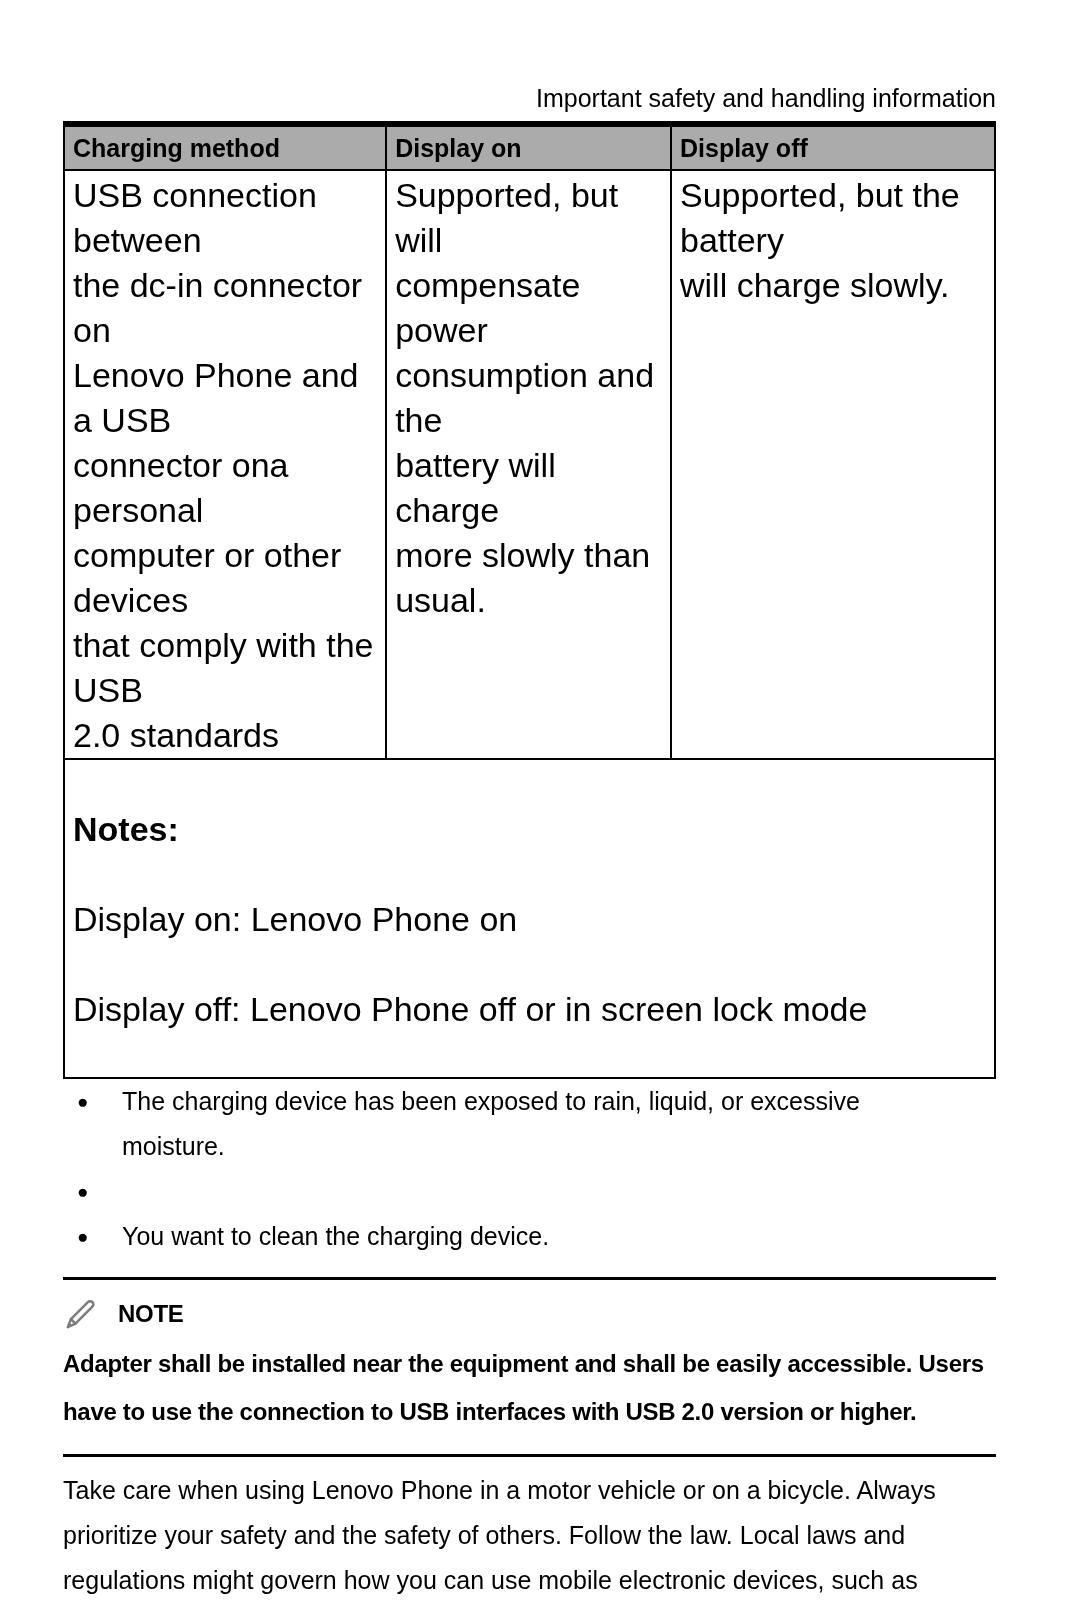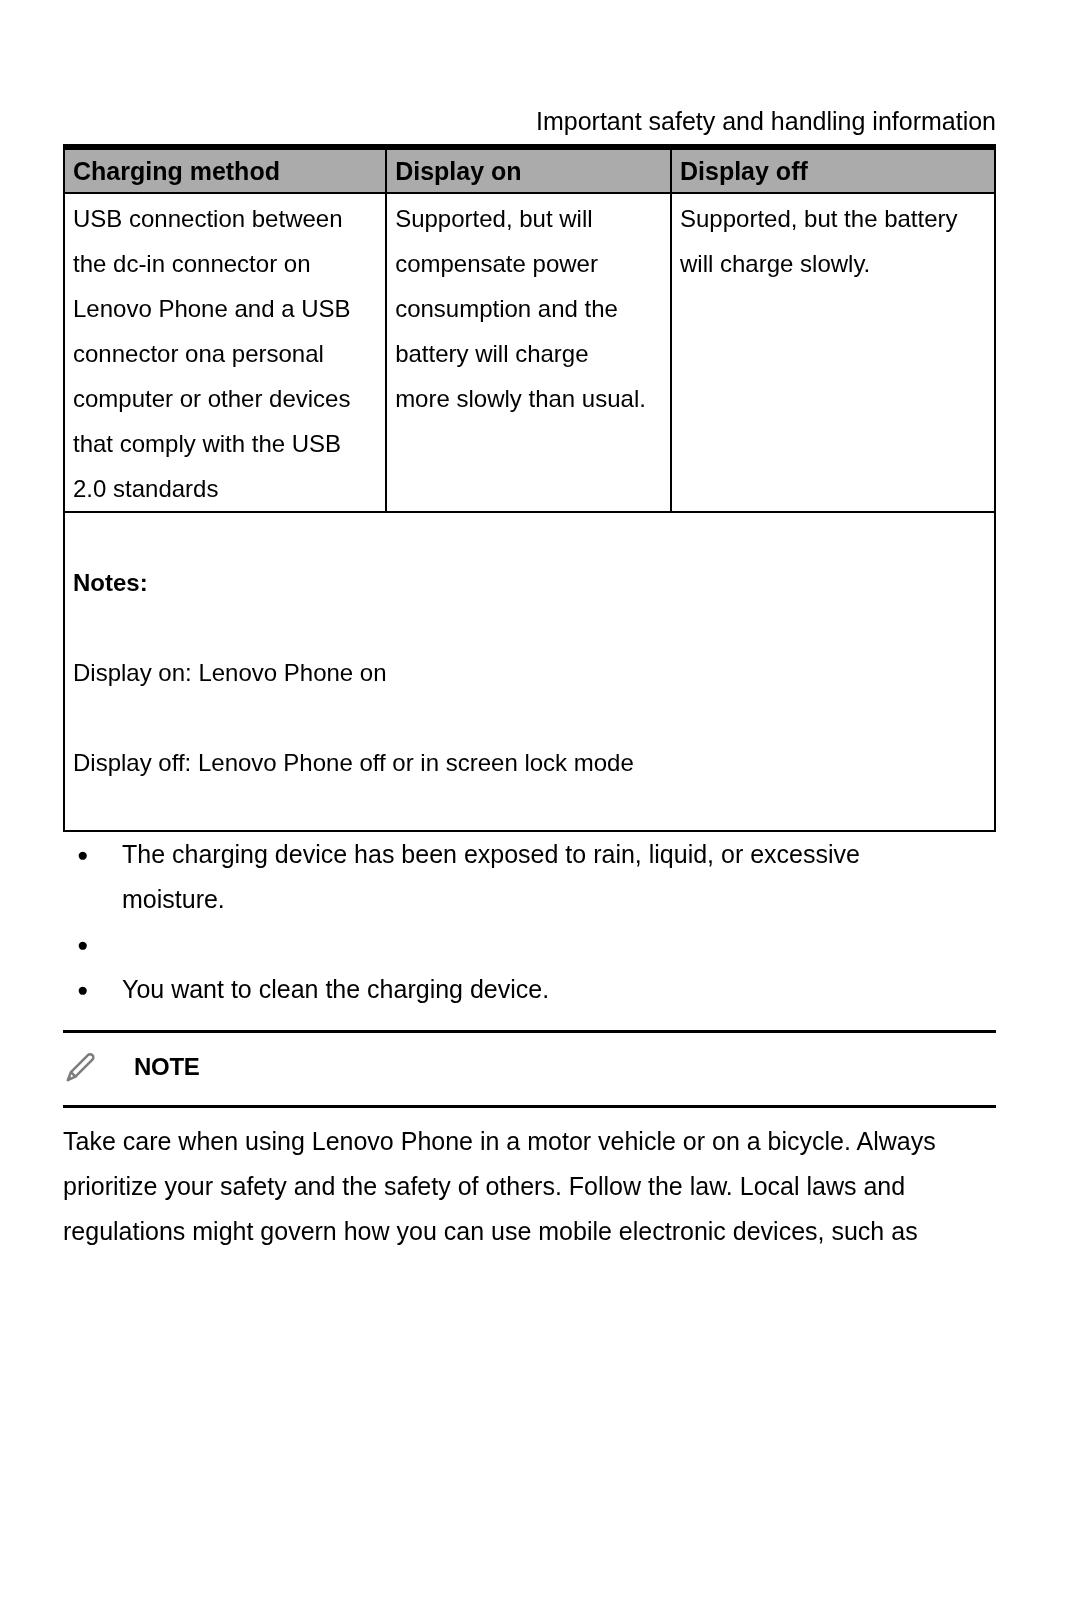--- a/index.html
+++ b/index.html
@@ -4,21 +4,21 @@
 <style>
   * { box-sizing: border-box; }
   html, body { margin: 0; padding: 0; background: #ffffff; }
   .page {
     position: relative;
     width: 1077px;
     height: 1600px;
     background: var(--page-bg, #ffffff);
     color: var(--text, #000000);
     font-family: "Liberation Sans", sans-serif;
-    padding: 107px 81px 0 63px;
+    padding: 84px 81px 0 63px;
     overflow: hidden;
   }
   .header-title {
     text-align: right;
     font-size: 25px;
     line-height: 28px;
     margin: 0 0 9px 0;
   }
   table.charging {
     width: 100%;
@@ -32,21 +32,21 @@
     border: 2px solid #000;
     font-size: 25px;
     font-weight: bold;
     text-align: left;
     vertical-align: middle;
     height: 46px;
     padding: 2px 8px;
   }
   table.charging td {
     border: 2px solid #000;
-    font-size: 24px;
+    font-size: 34px;
     line-height: 45px;
     vertical-align: top;
     text-align: left;
     padding: 2px 8px 0 8px;
     white-space: pre-line;
   }
   td.notes-cell { padding-bottom: 4px; }
   .notes-label { font-weight: bold; line-height: 45px; }
   .notes-line { line-height: 45px; }
   p.body-para {
@@ -69,21 +69,21 @@
     white-space: pre-line;
   }
   hr.rule {
     border: none;
     border-top: 3px solid var(--rule, #000);
     margin: 18px 0 0 0;
   }
   .note-header {
     display: flex;
     align-items: center;
-    gap: 35px;
+    gap: 19px;
     margin-top: 14px;
     height: 40px;
   }
   .pencil { color: var(--note-icon, #7d7d7d); display: block; }
   .note-label {
     font-weight: bold;
     font-size: 24px;
     letter-spacing: -0.3px;
   }
   p.note-text {
@@ -171,20 +171,22 @@
     <svg class="pencil" width="36" height="36" viewBox="0 0 24 24" aria-hidden="true">
       <g fill="none" stroke="currentColor" stroke-width="1.7" stroke-linejoin="round" stroke-linecap="round">
         <path d="M3.2 20.8 L5.3 15.4 L16.6 4.1 A 2.1 2.1 0 0 1 19.6 7.1 L8.3 18.4 Z"></path>
         <path d="M5.3 15.4 L8.3 18.4"></path>
       </g>
       <path d="M3.2 20.8 L6.1 19.8 L4.3 18 Z" fill="currentColor" stroke="none"></path>
     </svg>
     <span class="note-label">NOTE</span>
   </div>
 
+  <p class="note-text">Adapter shall be installed near the equipment and shall be easily accessible. Users
+have to use the connection to USB interfaces with USB 2.0 version or higher.</p>
 
   <hr class="rule">
 
 
   <p class="body-para">Take care when using Lenovo Phone in a motor vehicle or on a bicycle. Always
 prioritize your safety and the safety of others. Follow the law. Local laws and
 regulations might govern how you can use mobile electronic devices, such as</p>
 
 </div>
 

